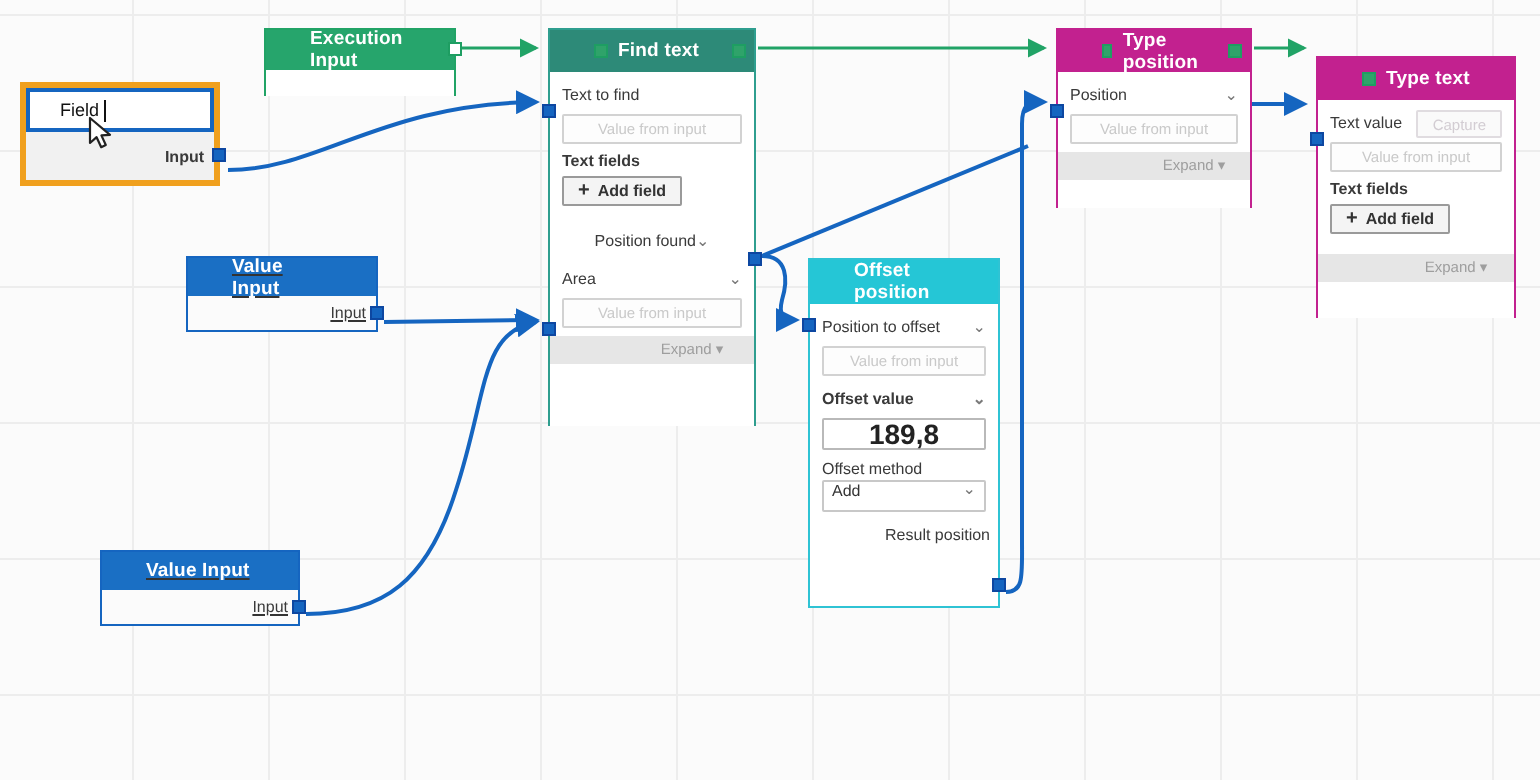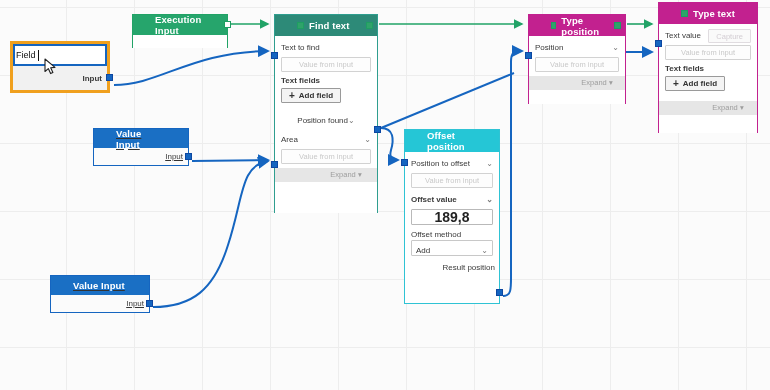--- a/index.html
+++ b/index.html
@@ -114,21 +114,21 @@
     color: #7a7a7a;
     font-size: 8px;
     line-height: 1;
   }
   .selectbox {
     box-sizing: border-box;
     height: 16px;
     border: 1px solid #c8c8c8;
     background: #fff;
     display: flex;
-    align-items: flex-end;
+    align-items: flex-start;
     justify-content: space-between;
     padding: 0 4px;
     font-size: 8px;
     color: #333;
     margin: 1px 0 4px 0;
     border-radius: 1px;
     gap: 12px;
   }
   .valbox {
     box-sizing: border-box;
@@ -206,21 +206,21 @@
     background: #1565c0;
     padding: 2px;
   }
   #node-field .edit-input {
     box-sizing: border-box;
     height: 18px;
     background: #ffffff;
     border: 1px solid #ffffff;
     display: flex;
     align-items: center;
-    padding-left: 0;
+    padding-left: 14px;
     font-size: 9px;
     color: #111;
     position: relative;
   }
   #node-field .caretbar {
     display: inline-block;
     width: 1px;
     height: 11px;
     background: #111;
     margin-left: 2px;
@@ -274,21 +274,21 @@
   
   #node-click-position {
     left: 528px; top: 14px; width: 98px; height: 90px;
     border: 1px solid #c2218f;
   }
   #node-click-position .node-head { background: #c2218f; }
   #node-click-position .node-body { height: 68px; }
 
   
   #node-type-text {
-    left: 658px; top: 2px; width: 100px; height: 131px;
+    left: 658px; top: 28px; width: 100px; height: 131px;
     border: 1px solid #c2218f;
   }
   #node-type-text .node-head { background: #c2218f; }
   #node-type-text .node-body { height: 109px; }
 
   .plus { font-size: 10px; font-weight: bold; line-height: 1; }
 </style>
 </head>
 <body>
 

